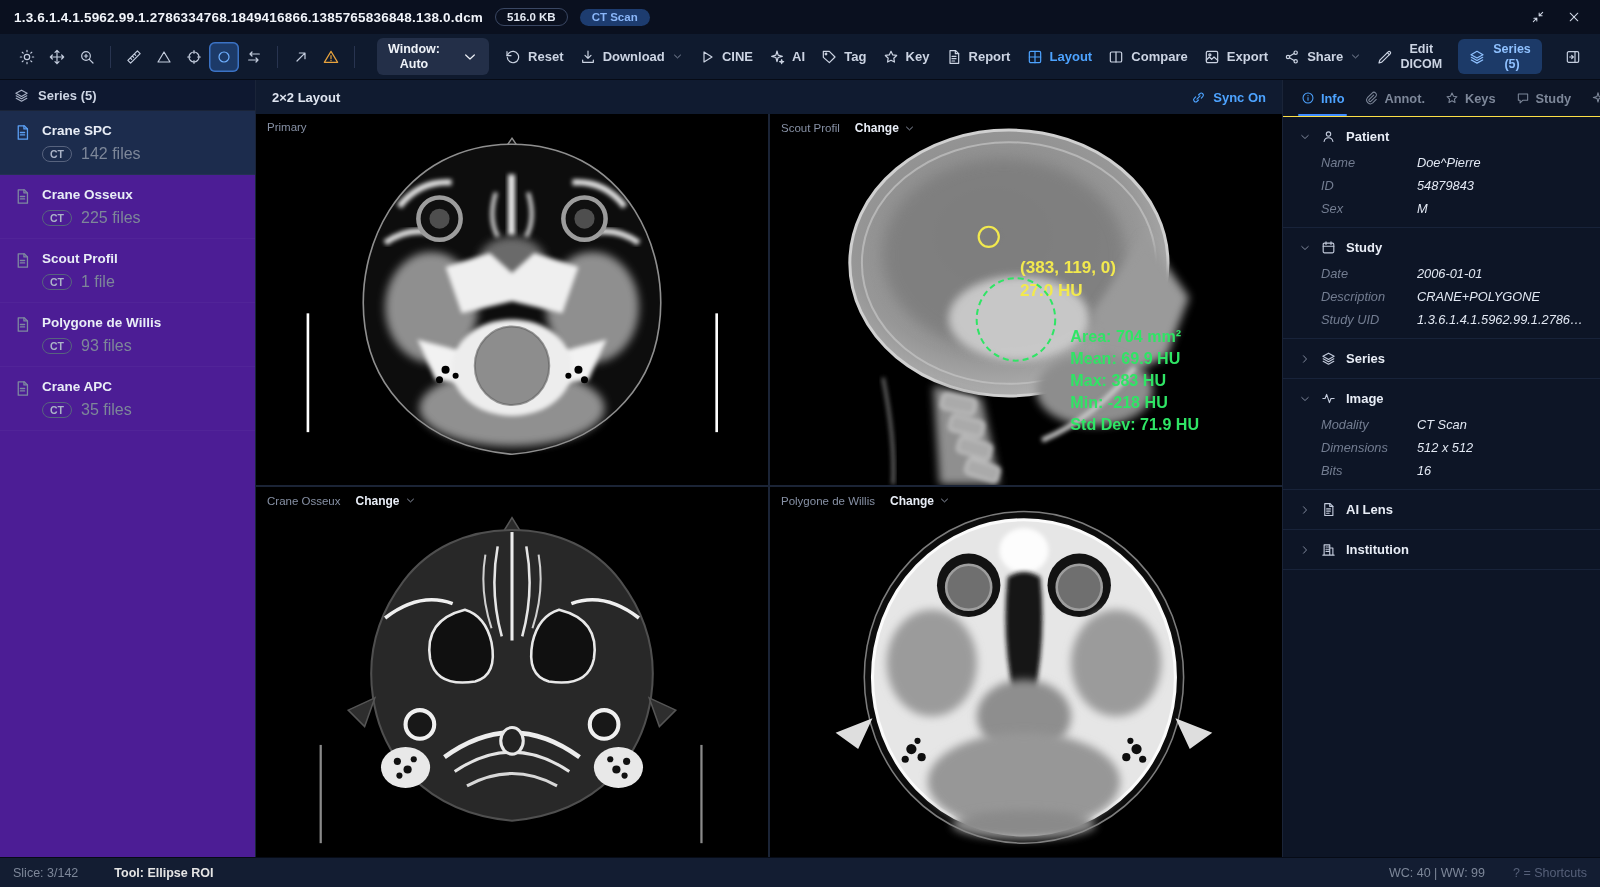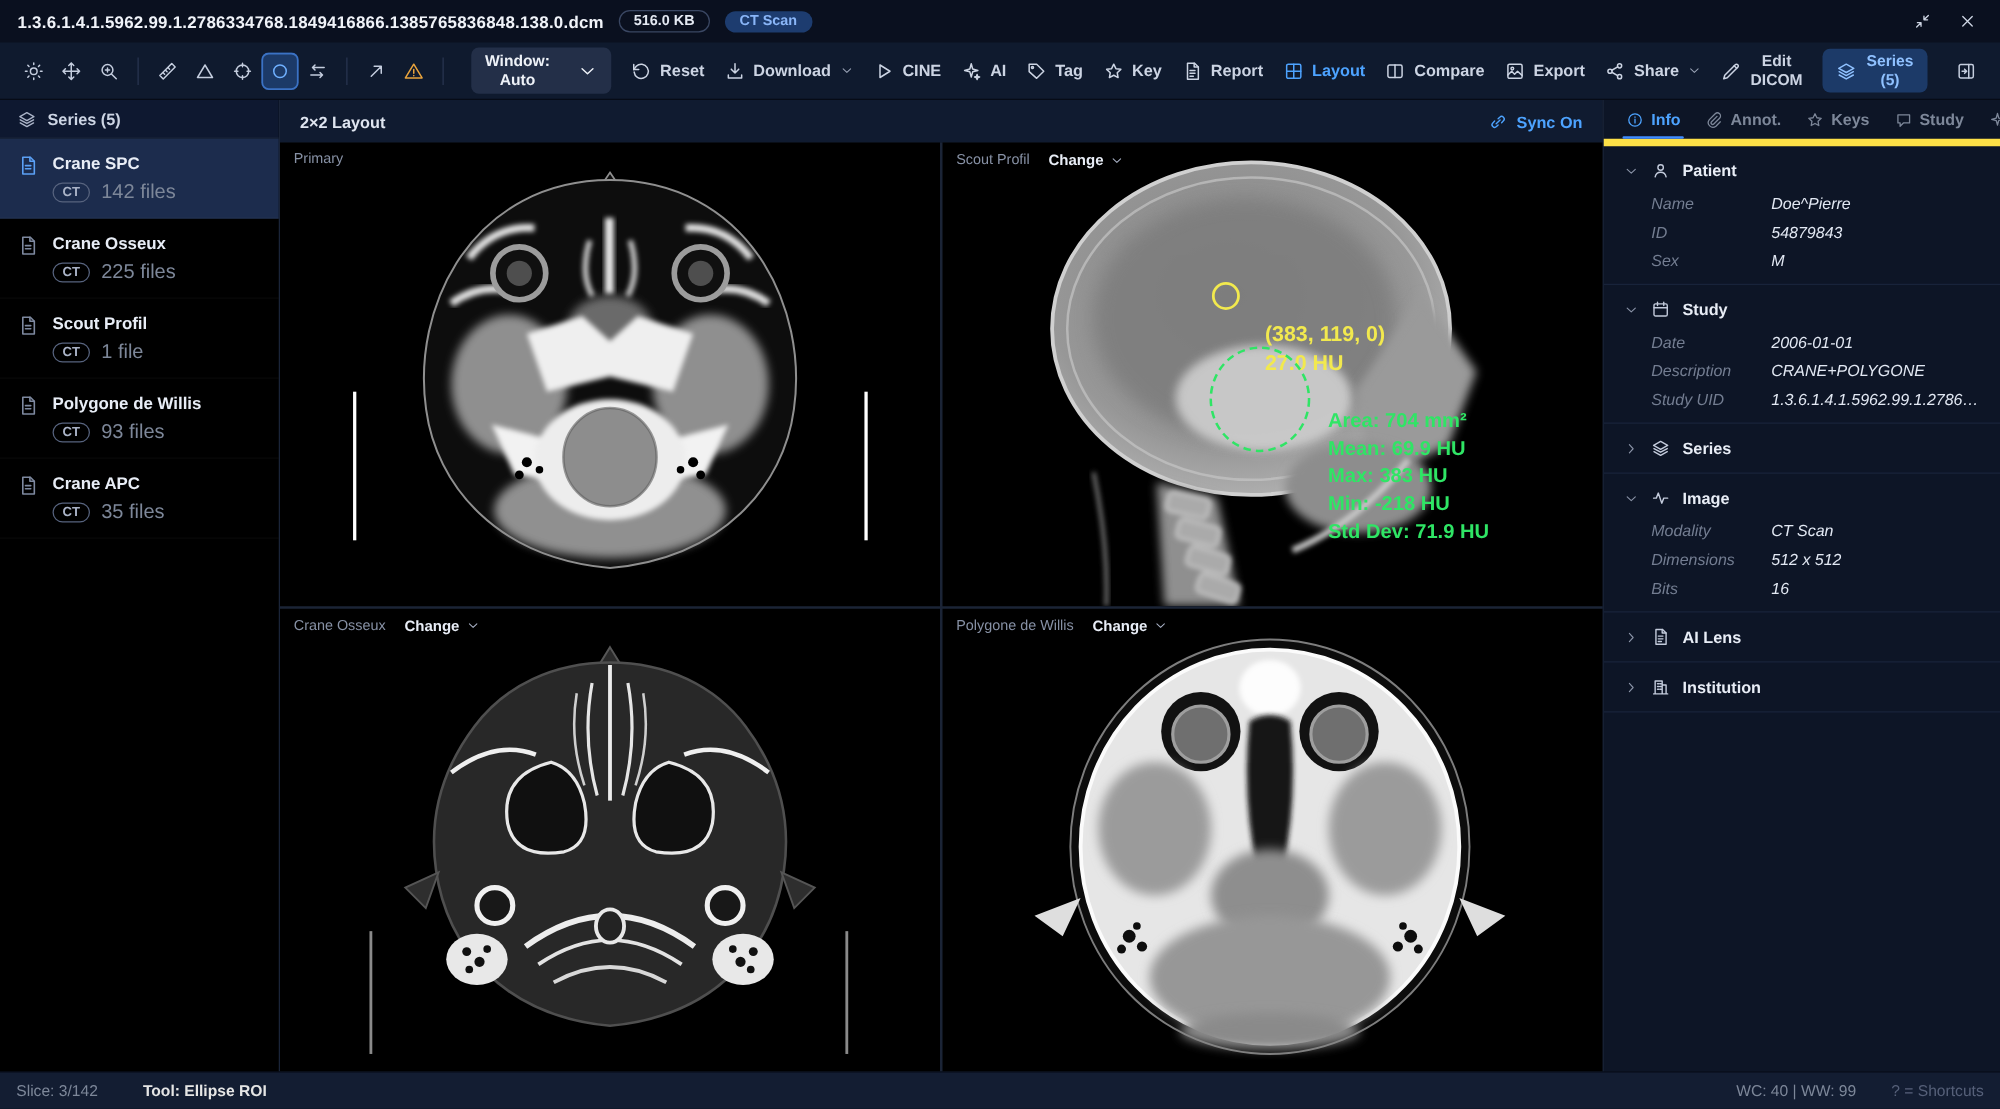--- a/index.html
+++ b/index.html
@@ -34,21 +34,21 @@
   .two-line { display:flex; flex-direction:column; line-height:1.18; text-align:center; font-size:12.5px; font-weight:600; }
   .win-btn { background:#232f48; border:none; border-radius:6px; color:#eef2f8; display:flex; align-items:center; gap:22px; padding:4px 11px; cursor:pointer; font-family:inherit; }
   .win-btn .two-line { font-weight:700; }
   .series-btn { background:#1c3a68; border:none; border-radius:6px; color:#8fc1ff; display:flex; align-items:center; gap:8px; padding:3px 11px; cursor:pointer; font-family:inherit; }
   .series-btn .two-line { font-weight:700; }
 
   
   .app-body { display:flex; height:777px; }
 
   
-  .sidebar { width:224px; background:#000000; border-right:1px solid #1a2438; display:flex; flex-direction:column; flex:none; }
+  .sidebar { width:256px; background:#4c1d95; border-right:1px solid #1a2438; display:flex; flex-direction:column; flex:none; }
   .sb-header { height:31px; background:#0e1830; border-bottom:1px solid #1a2438; display:flex; align-items:center; gap:9px; padding:0 14px; color:#cdd5e4; font-size:13px; font-weight:600; flex:none; }
   .sb-header .ic { width:15px; height:15px; color:#aab3c7; }
   .sb-item { padding:12px 14px 11px; display:flex; gap:11px; border-bottom:1px solid rgba(255,255,255,.03); cursor:pointer; }
   .sb-item.selected { background:#1c2c4d; }
   .sb-item .ic { width:17px; height:17px; color:#7e89a0; margin-top:1px; }
   .sb-item.selected .ic { color:#5ba0f5; }
   .sb-name { font-size:13.5px; font-weight:700; color:#e8edf6; margin-bottom:7px; }
   .sb-meta { display:flex; align-items:center; gap:9px; }
   .ct-pill { border:1.5px solid #57637e; border-radius:10px; font-size:10.5px; font-weight:700; color:#aab3c7; padding:1px 7px; }
   .sb-count { font-size:16px; color:#7d8799; }
@@ -62,21 +62,21 @@
   .vgrid { flex:1; display:grid; grid-template-columns:1fr 1fr; grid-template-rows:1fr 1fr; gap:2px; background:#1b2436; }
   .vp { position:relative; background:#000; overflow:hidden; cursor:crosshair; }
   .vp svg.ct { position:absolute; inset:0; width:100%; height:100%; }
   .vp-label { position:absolute; top:7px; left:11px; display:flex; align-items:center; gap:15px; z-index:2; }
   .vp-name { font-size:11.5px; color:#8791a5; }
   .vp-change { display:flex; align-items:center; gap:5px; color:#e8edf6; font-size:12px; font-weight:700; cursor:pointer; }
   .vp-change .ic { width:11px; height:11px; color:#aab3c7; }
 
   
   .rpanel { width:318px; background:#0d1526; border-left:1px solid #1a2438; display:flex; flex-direction:column; flex:none; }
-  .rtabs { height:37px; border-bottom:6px solid #fde047; display:flex; align-items:center; padding:0 8px; flex:none; }
+  .rtabs { height:37px; border-bottom:1px solid #fde047; display:flex; align-items:center; padding:0 8px; flex:none; }
   .rtab { display:flex; align-items:center; gap:6px; padding:0 10px; height:100%; color:#7d8799; font-size:12.8px; font-weight:600; cursor:pointer; position:relative; }
   .rtab .ic { width:14px; height:14px; }
   .rtab.active { color:#4da3ff; }
   .rtab.active::after { content:""; position:absolute; left:7px; right:7px; bottom:0; height:2.5px; border-radius:2px; background:#3f8cff; }
   .section { border-bottom:1px solid #18233a; padding:10px 0; }
   .sec-head { display:flex; align-items:center; gap:10px; padding:2px 16px; cursor:pointer; }
   .sec-head .chev { width:12px; height:12px; color:#8a93a7; }
   .sec-head .sic { width:15px; height:15px; color:#c3cbdc; }
   .sec-title { font-size:13px; font-weight:700; color:#e8edf6; }
   .sec-rows { padding:9px 16px 1px 38px; display:flex; flex-direction:column; gap:8px; }

